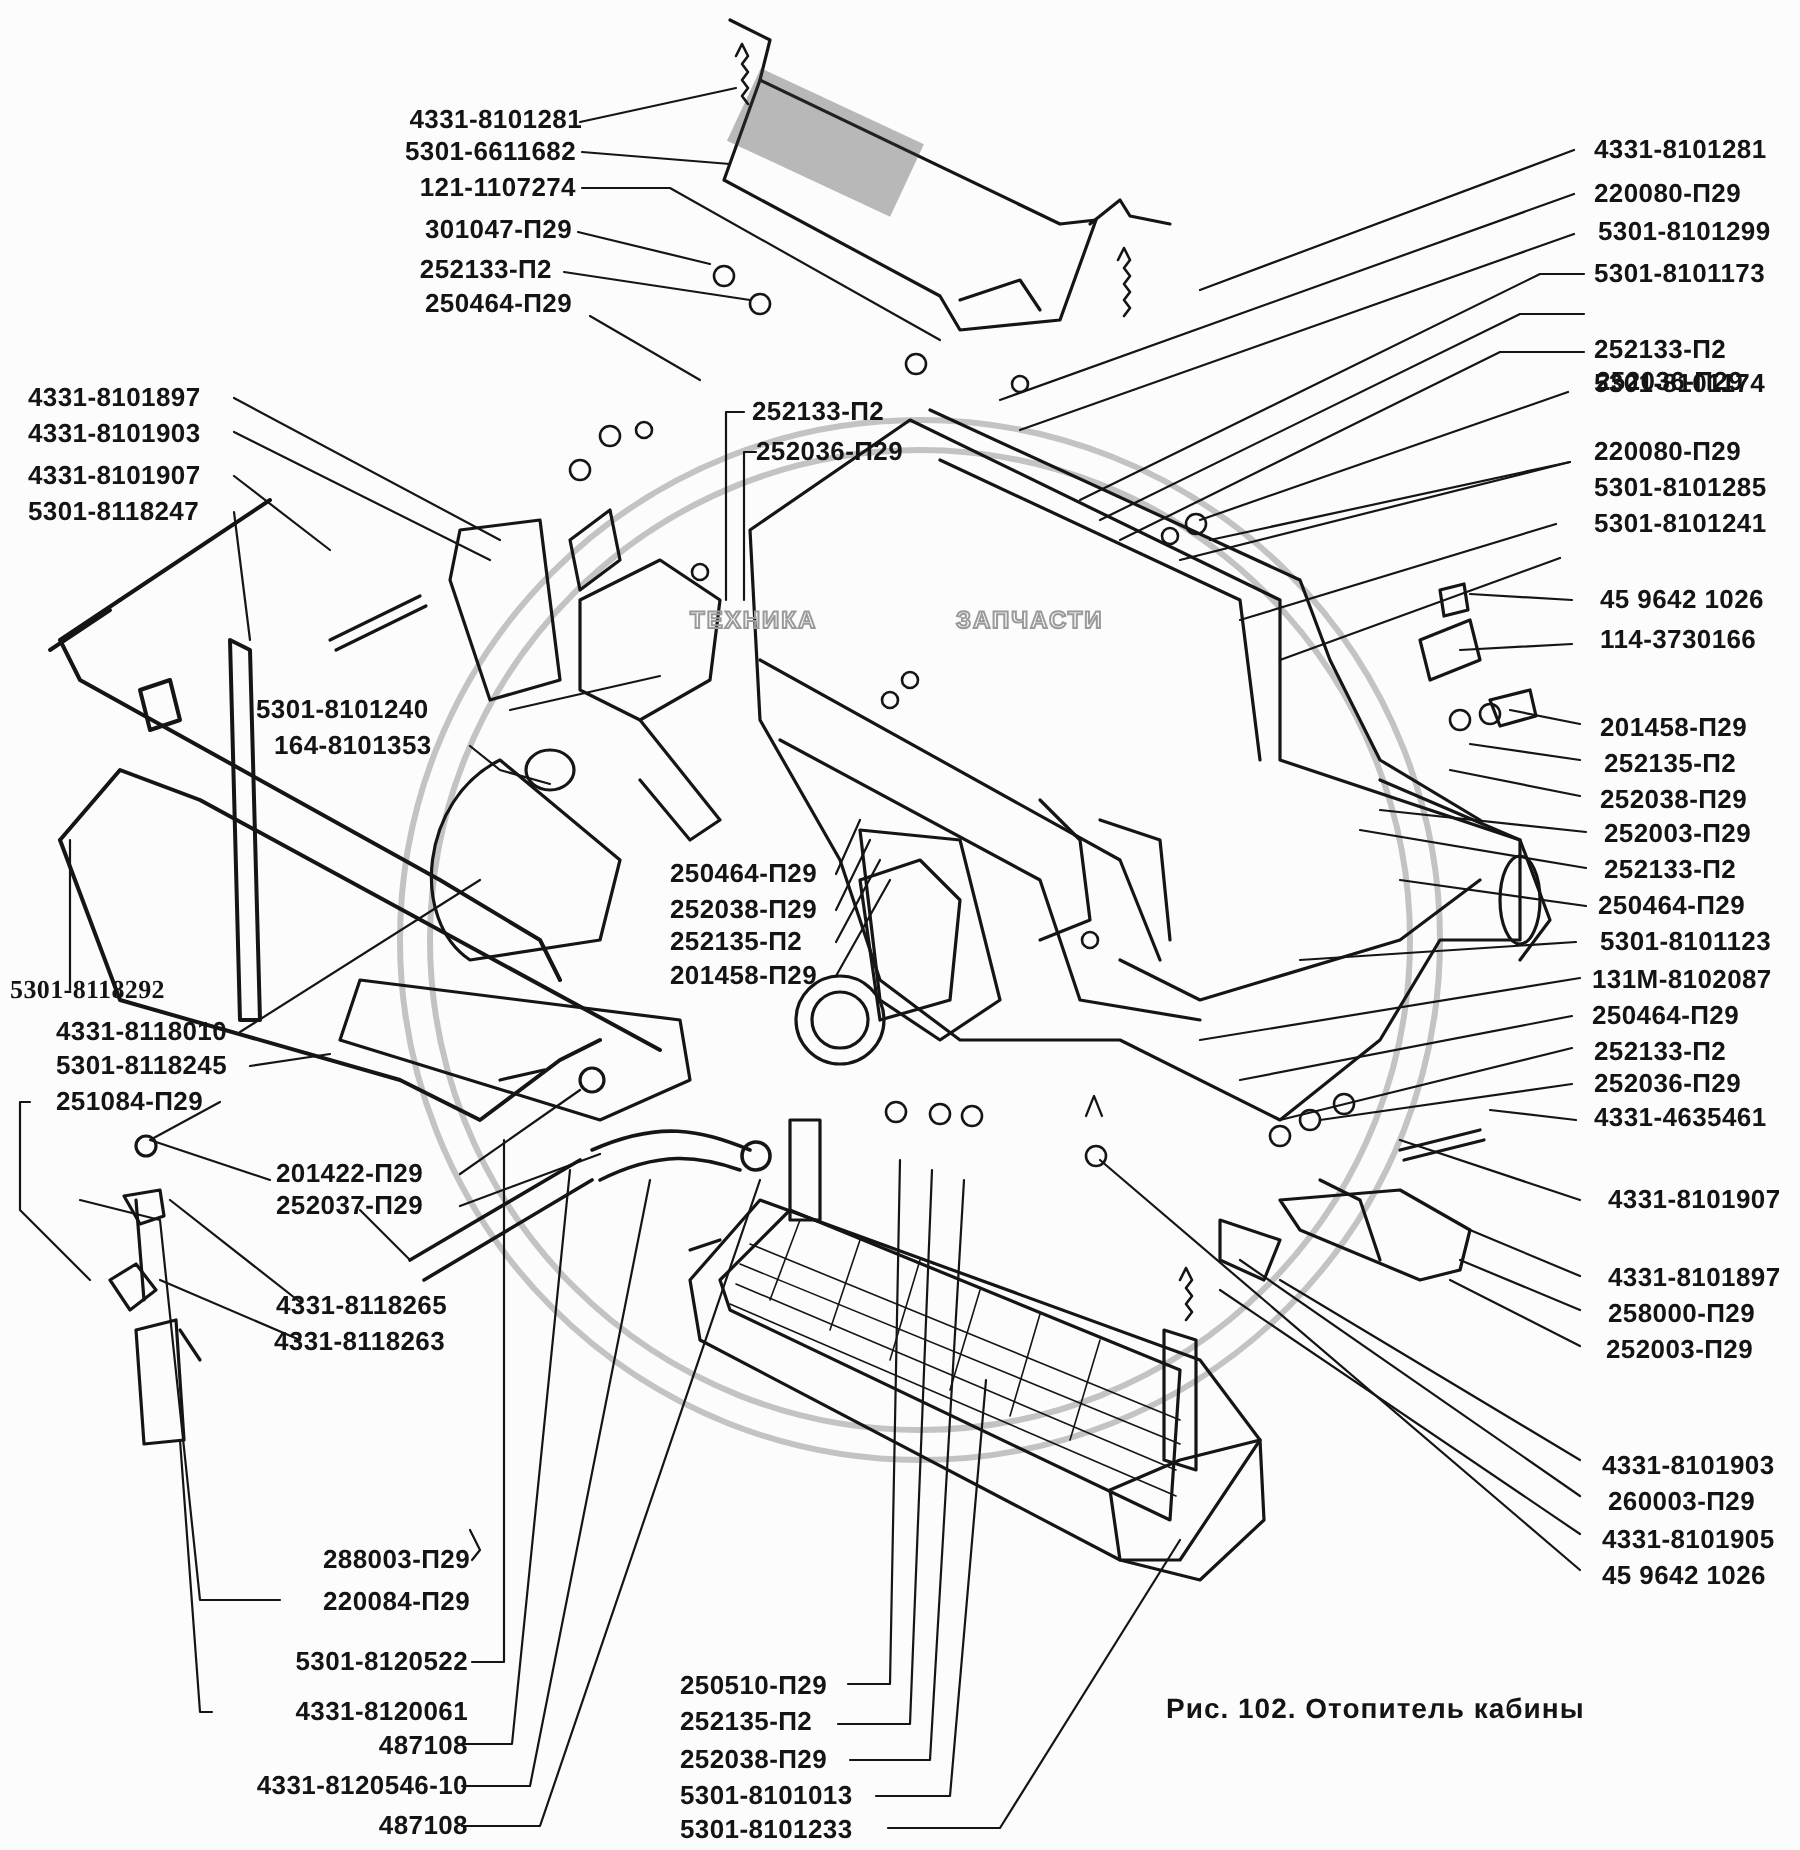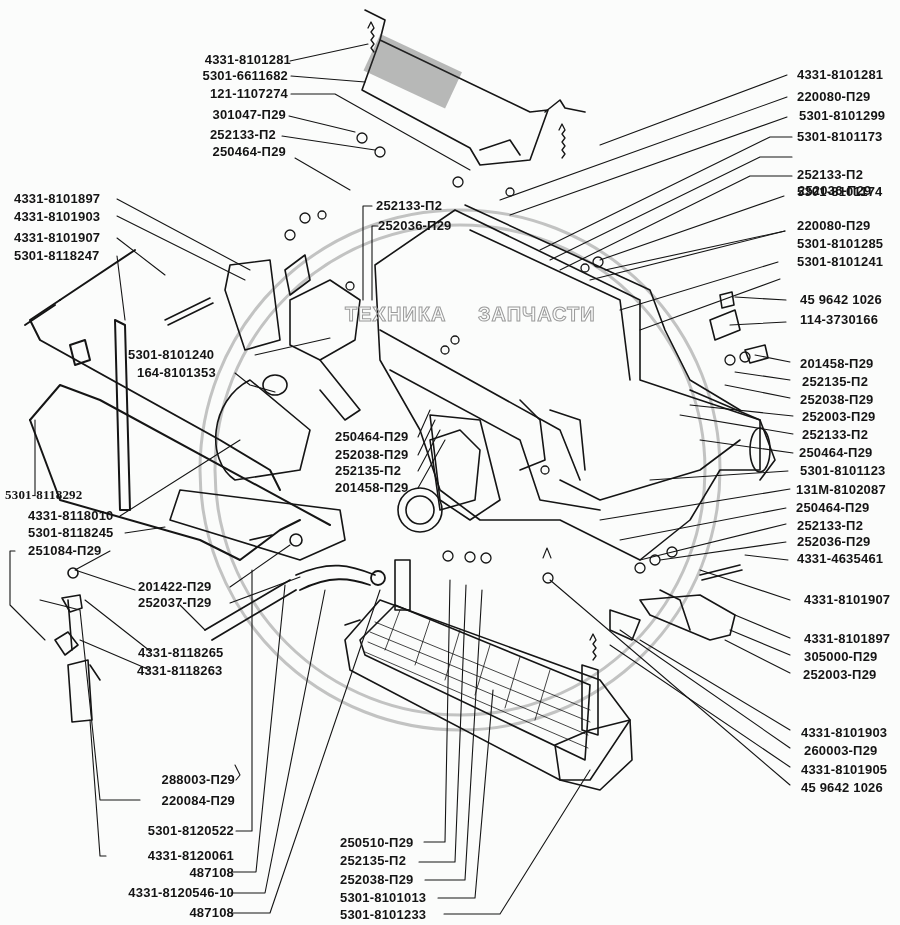--- a/index.html
+++ b/index.html
@@ -13,21 +13,21 @@
     .lbl {
       position: absolute; font-size: 13px; font-weight: bold; letter-spacing: 0.2px;
       line-height: 14px; white-space: nowrap; color: #141414;
     }
     .lbl.r { text-align: right; }
     .caption {
       position: absolute; left: 583px; top: 846px; font-size: 14px; font-weight: bold;
       letter-spacing: 0.5px; color: #141414; white-space: nowrap;
     }
     .wm {
-      position: absolute; font-size: 20px; font-weight: bold; color: transparent;
+      position: absolute; font-size: 12px; font-weight: bold; color: transparent;
       -webkit-text-stroke: 1px #9a9a9a; letter-spacing: 1px; white-space: nowrap;
     }
   </style>
 </head>
 <body>
 
 <div id="stage">
 
   <svg id="art" viewBox="0 0 900 925" fill="none" stroke="#151515" stroke-width="1.6" stroke-linejoin="round" stroke-linecap="round">
 
@@ -310,21 +310,21 @@
   <div class="lbl" style="left:799px; top:446px;">250464-П29</div>
   <div class="lbl" style="left:800px; top:464px;">5301-8101123</div>
   <div class="lbl" style="left:796px; top:483px;">131М-8102087</div>
   <div class="lbl" style="left:796px; top:501px;">250464-П29</div>
   <div class="lbl" style="left:797px; top:519px;">252133-П2</div>
   <div class="lbl" style="left:797px; top:535px;">252036-П29</div>
   <div class="lbl" style="left:797px; top:552px;">4331-4635461</div>
 
   <div class="lbl" style="left:804px; top:593px;">4331-8101907</div>
   <div class="lbl" style="left:804px; top:632px;">4331-8101897</div>
-  <div class="lbl" style="left:804px; top:650px;">305000-П29</div>
+  <div class="lbl" style="left:804px; top:650px;">258000-П29</div>
   <div class="lbl" style="left:803px; top:668px;">252003-П29</div>
 
   <div class="lbl" style="left:801px; top:726px;">4331-8101903</div>
   <div class="lbl" style="left:804px; top:744px;">260003-П29</div>
   <div class="lbl" style="left:801px; top:763px;">4331-8101905</div>
   <div class="lbl" style="left:801px; top:781px;">45 9642 1026</div>
 
   <div class="lbl" style="left:5px; top:488px;font-family:Liberation Serif, serif;">5301-8118292</div>
   <div class="lbl" style="left:28px; top:509px;">4331-8118010</div>
   <div class="lbl" style="left:28px; top:526px;">5301-8118245</div>
@@ -343,13 +343,14 @@
   <div class="lbl r" style="right:666px; top:866px;">487108</div>
   <div class="lbl r" style="right:666px; top:886px;">4331-8120546-10</div>
   <div class="lbl r" style="right:666px; top:906px;">487108</div>
 
   <div class="lbl" style="left:340px; top:836px;">250510-П29</div>
   <div class="lbl" style="left:340px; top:854px;">252135-П2</div>
   <div class="lbl" style="left:340px; top:873px;">252038-П29</div>
   <div class="lbl" style="left:340px; top:891px;">5301-8101013</div>
   <div class="lbl" style="left:340px; top:908px;">5301-8101233</div>
 
+  <div class="caption">Рис. 102. Отопитель кабины</div>
 </div>
 
 </body></html>

